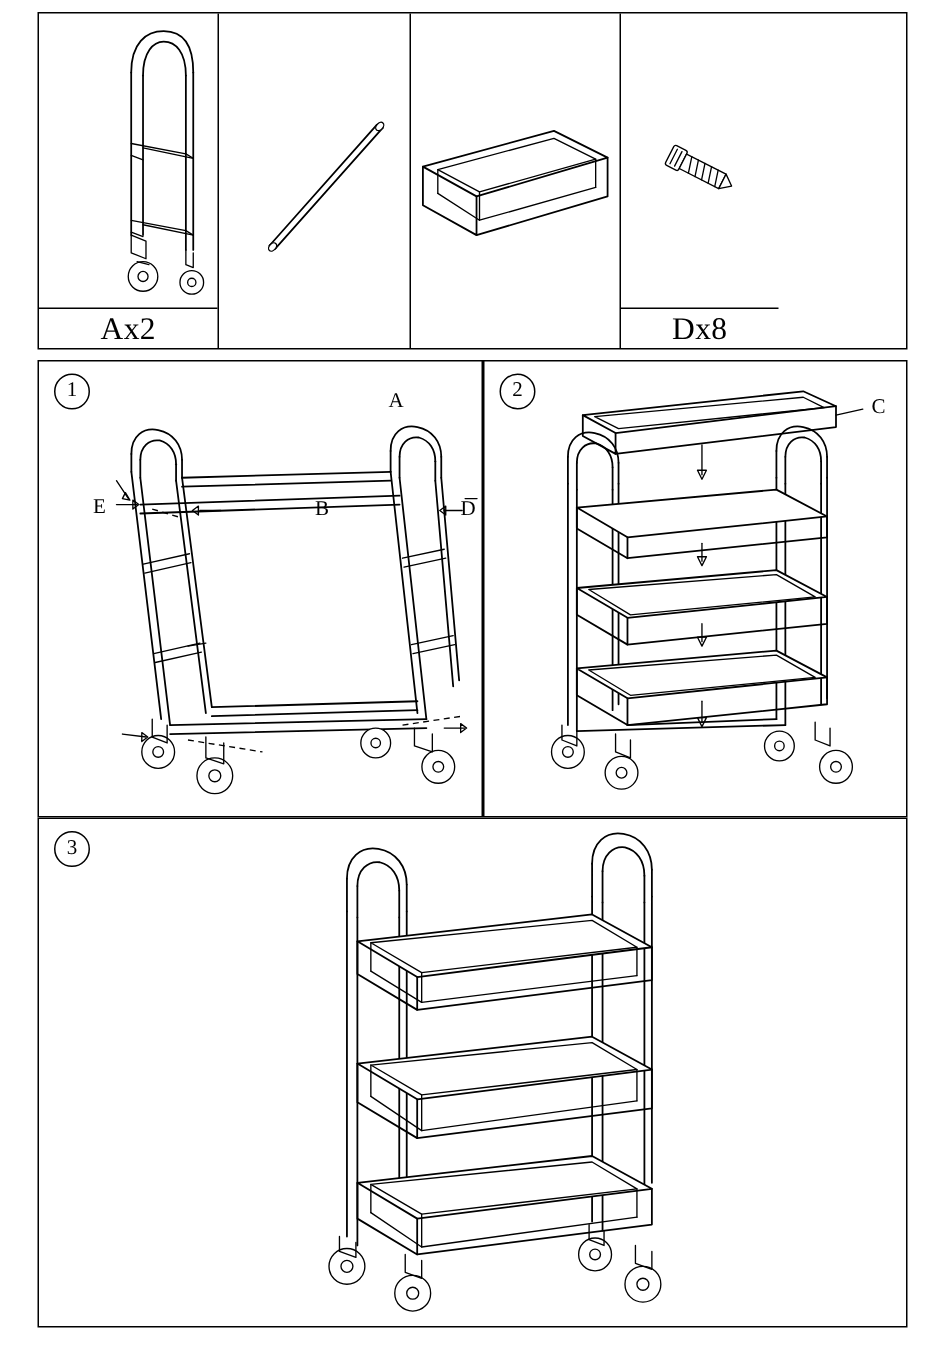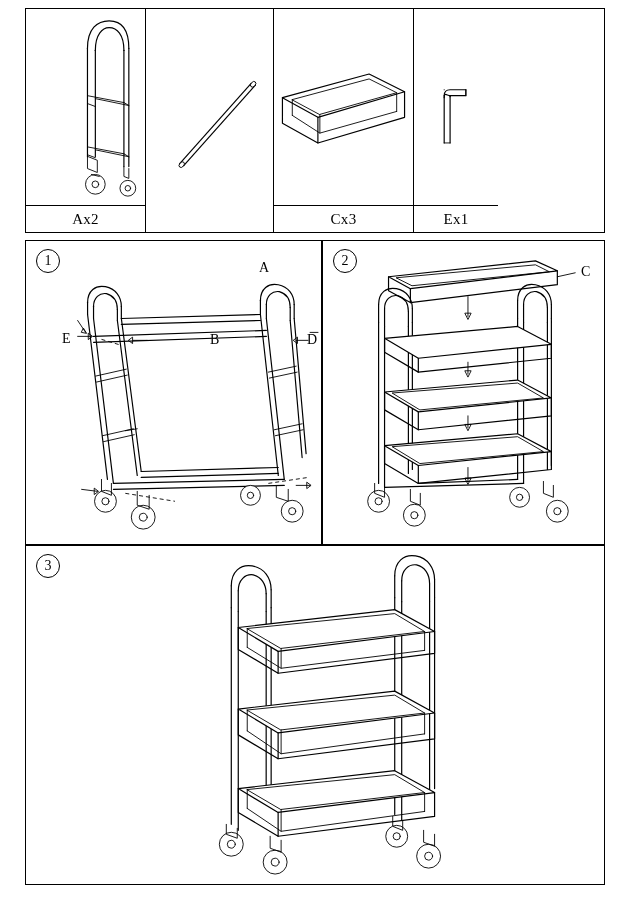--- a/index.html
+++ b/index.html
@@ -50,21 +50,21 @@
   .part-cell:last-child { border-right: none; }
   .part-art {
     flex: 1 1 auto;
     position: relative;
   }
   .part-art svg { position: absolute; inset: 0; width: 100%; height: 100%; }
   .part-label {
     height: 26px;
     line-height: 26px;
     text-align: center;
-    font-size: 15px;
+    font-size: 21px;
     border-top: 1.5px solid #000;
     letter-spacing: .3px;
   }
 
   
   #step-1 { left: 25px; top: 240px; width: 297px; height: 305px; }
   #step-2 { left: 322px; top: 240px; width: 283px; height: 305px; }
   #step-3 { left: 25px; top: 545px; width: 580px; height: 340px; }
 
   .step-num {
@@ -161,40 +161,37 @@
             <path class="fillw" d="M8 90 L96 66 L132 84 L44 110 Z"></path>
             <path class="ln" d="M8 90 L8 116 L44 136 L44 110"></path>
             <path class="ln" d="M44 136 L132 110 L132 84"></path>
             <path class="ln-thin" d="M18 92 L96 71 L124 85 L46 107 Z"></path>
             <path class="ln-thin" d="M18 92 L18 108"></path>
             <path class="ln-thin" d="M46 107 L46 126"></path>
             <path class="ln-thin" d="M124 85 L124 104"></path>
             <path class="ln-thin" d="M18 108 L46 126 L124 104"></path>
           </svg>
         </div>
-        <div class="part-label">Cx3</div>
       </div>
 
-
-      <div class="part-cell" style="width:84px">
+      <div class="part-cell" style="width:105px">
         <div class="part-art">
-          <svg viewBox="0 0 84 199" preserveAspectRatio="xMidYMid meet">
-            <path class="ln" d="M30 88 L30 136"></path>
-            <path class="ln" d="M36 88 L36 136"></path>
-            <path class="ln" d="M30 88 C30 84 32 82 36 82 L52 82"></path>
-            <path class="ln" d="M36 88 L36 89"></path>
-            <path class="ln" d="M30 82 L30 82"></path>
-            <path class="ln" d="M30 90 C30 84 33 88 36 88"></path>
-            <path class="ln" d="M52 82 L52 88 L36 88"></path>
-            <path class="ln-thin" d="M30 136 L36 136"></path>
-            <path class="ln-thin" d="M52 82 L52 88"></path>
+          <svg viewBox="0 0 105 199" preserveAspectRatio="xMidYMid meet">
+            <g transform="rotate(27 52 105)">
+              <rect class="fillw-thin" x="30" y="98" width="10" height="15" rx="1.5"></rect>
+              <path class="ln-thin" d="M33 100 L33 111 M36.5 100 L36.5 111"></path>
+              <rect class="fillw-thin" x="40" y="100" width="30" height="11"></rect>
+              <path class="ln-thin" d="M44 100 L47 111 M49 100 L52 111 M54 100 L57 111 M59 100 L62 111 M64 100 L67 111"></path>
+              <path class="fillw-thin" d="M70 100 L77 105.5 L70 111 Z"></path>
+            </g>
           </svg>
         </div>
-        <div class="part-label">Ex1</div>
+        <div class="part-label">Dx8</div>
       </div>
+
 
     </div>
   </div>
 
   <div class="box" id="step-1">
     <div class="step-num">1</div>
     <div class="step-art">
       <svg viewBox="0 0 297 305" preserveAspectRatio="none">
 
         <path class="ln" d="M62 62 C62 50 70 44 80 46 C90 48 96 56 96 66"></path>

